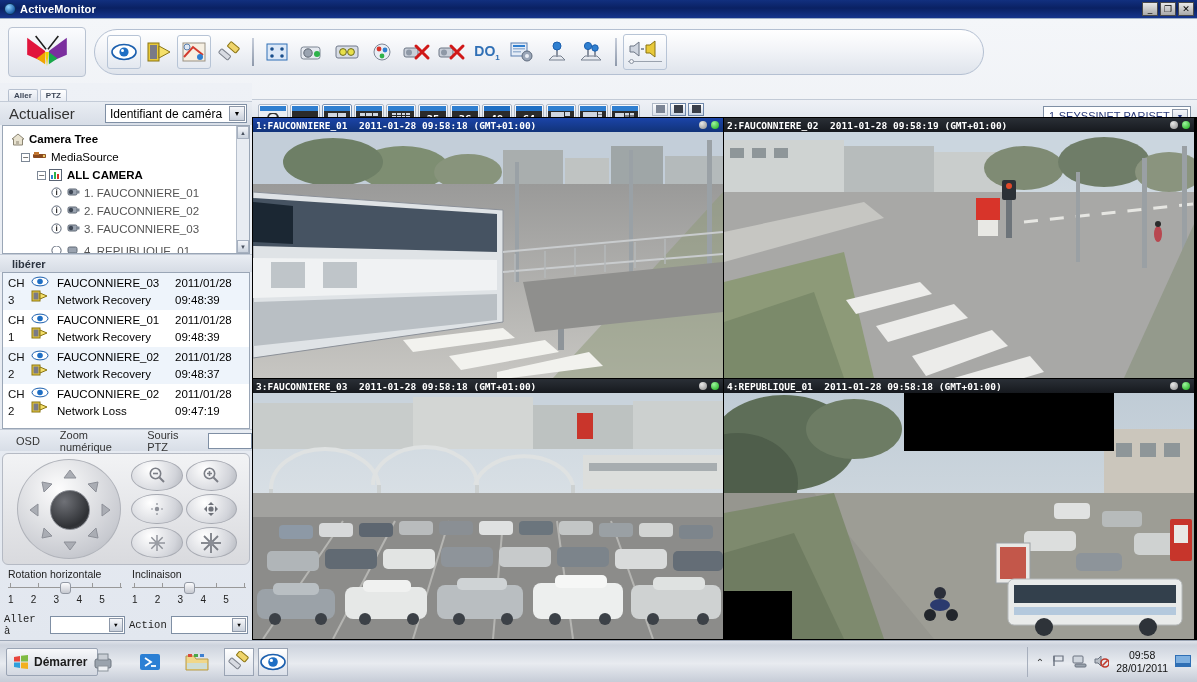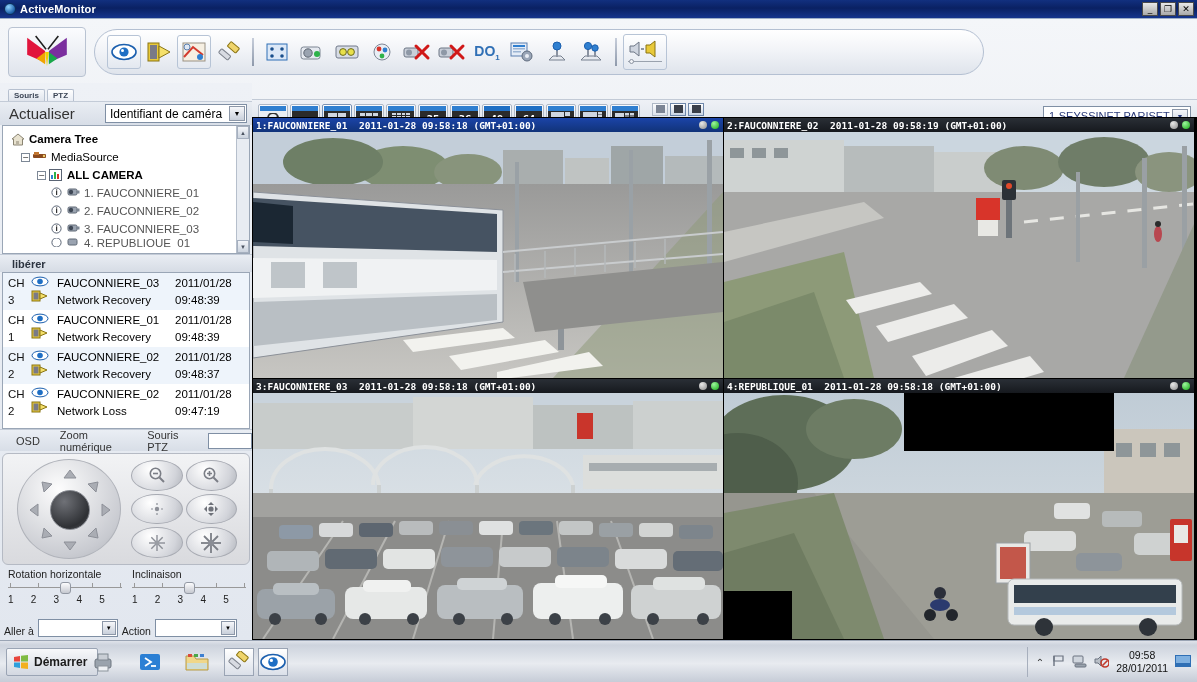--- a/index.html
+++ b/index.html
@@ -190,21 +190,21 @@
   .sl-group { flex:1; }
   .sl-label { font-size:10.5px; color:#222; }
   .sl-track { position:relative; height:12px; margin-top:2px; }
   .sl-track .line { position:absolute; left:0; right:0; top:5px; height:1px; background:#999; }
   .sl-track .tick { position:absolute; top:1px; width:1px; height:5px; background:#999; }
   .sl-thumb { position:absolute; top:0px; width:11px; height:12px; border-radius:3px;
     background:linear-gradient(180deg,#fcfcfd,#c6c9d0); border:1px solid #9298a3; }
   .sl-nums { display:flex; font-size:10px; color:#222; }
   .sl-nums span { flex:1; }
 
-  .bottom-selects { height:24px; display:flex; align-items:flex-end; padding:0 4px; gap:4px; }
+  .bottom-selects { height:24px; display:flex; align-items:center; padding:0 4px; gap:4px;font-family:Liberation Mono, monospace; }
   .bs-lbl { font-size:10.5px; color:#222; }
   .bs-combo { height:18px; background:#fff; border:1px solid #7f8fa4; position:relative; }
 
   
   .grid { position:absolute; left:252px; top:98px; width:945px; height:524px; background:#000; }
   .cell { position:absolute; width:470px; height:260px; background:#000; overflow:hidden;}
   .cell .bar {
     position:absolute; left:0; top:0; width:100%; height:14px; display:flex; align-items:center;
     padding-left:3px; font-family:"DejaVu Sans Mono", monospace; font-size:9.5px; font-weight:bold;
     color:#fff; letter-spacing:0px;
@@ -550,21 +550,21 @@
 
       <div class="srv-select">
         <span>1-SEYSSINET-PARISET</span>
         <span class="arrow">▼</span>
       </div>
     </div>
 
     <div class="sidebar">
 
       <div class="tabs-mini">
-        <div class="tab-mini">Souris</div>
+        <div class="tab-mini">Aller</div>
         <div class="tab-mini active">PTZ</div>
       </div>
 
       <div class="refresh-row">
         <div class="lbl">Actualiser</div>
         <div class="combo">
           <span>Identifiant de caméra</span>
           <span class="arrow">▼</span>
         </div>
       </div>
@@ -654,21 +654,21 @@
             <span class="ic">
               <svg width="14" height="10" viewBox="0 0 14 10">
                   <rect x="2" y="2" width="9" height="6" rx="1.5" fill="#9aa3b0" stroke="#5f6875"></rect>
                   <circle cx="5" cy="5" r="2.2" fill="#3f4856"></circle>
                   <rect x="11" y="3.5" width="2.5" height="3" fill="#7c8693"></rect>
                 </svg>
             </span>
             <span>3. FAUCONNIERE_03</span>
           </div>
 
-          <div class="tnode" style="padding-left:42px;color:#555;overflow:hidden;height:9px;">
+          <div class="tnode" style="padding-left:42px;color:#555;overflow:hidden;height:9px;margin-top:8px;">
             <span class="ic" style="width:11px;">
               <svg width="11" height="11" viewBox="0 0 11 11">
                   <circle cx="5.5" cy="5.5" r="4.6" fill="#fff" stroke="#5a6474"></circle>
                 </svg>
             </span>
             <span class="ic">
               <svg width="14" height="10" viewBox="0 0 14 10">
                   <rect x="2" y="2" width="9" height="6" rx="1.5" fill="#9aa3b0" stroke="#5f6875"></rect>
                 </svg>
             </span>

